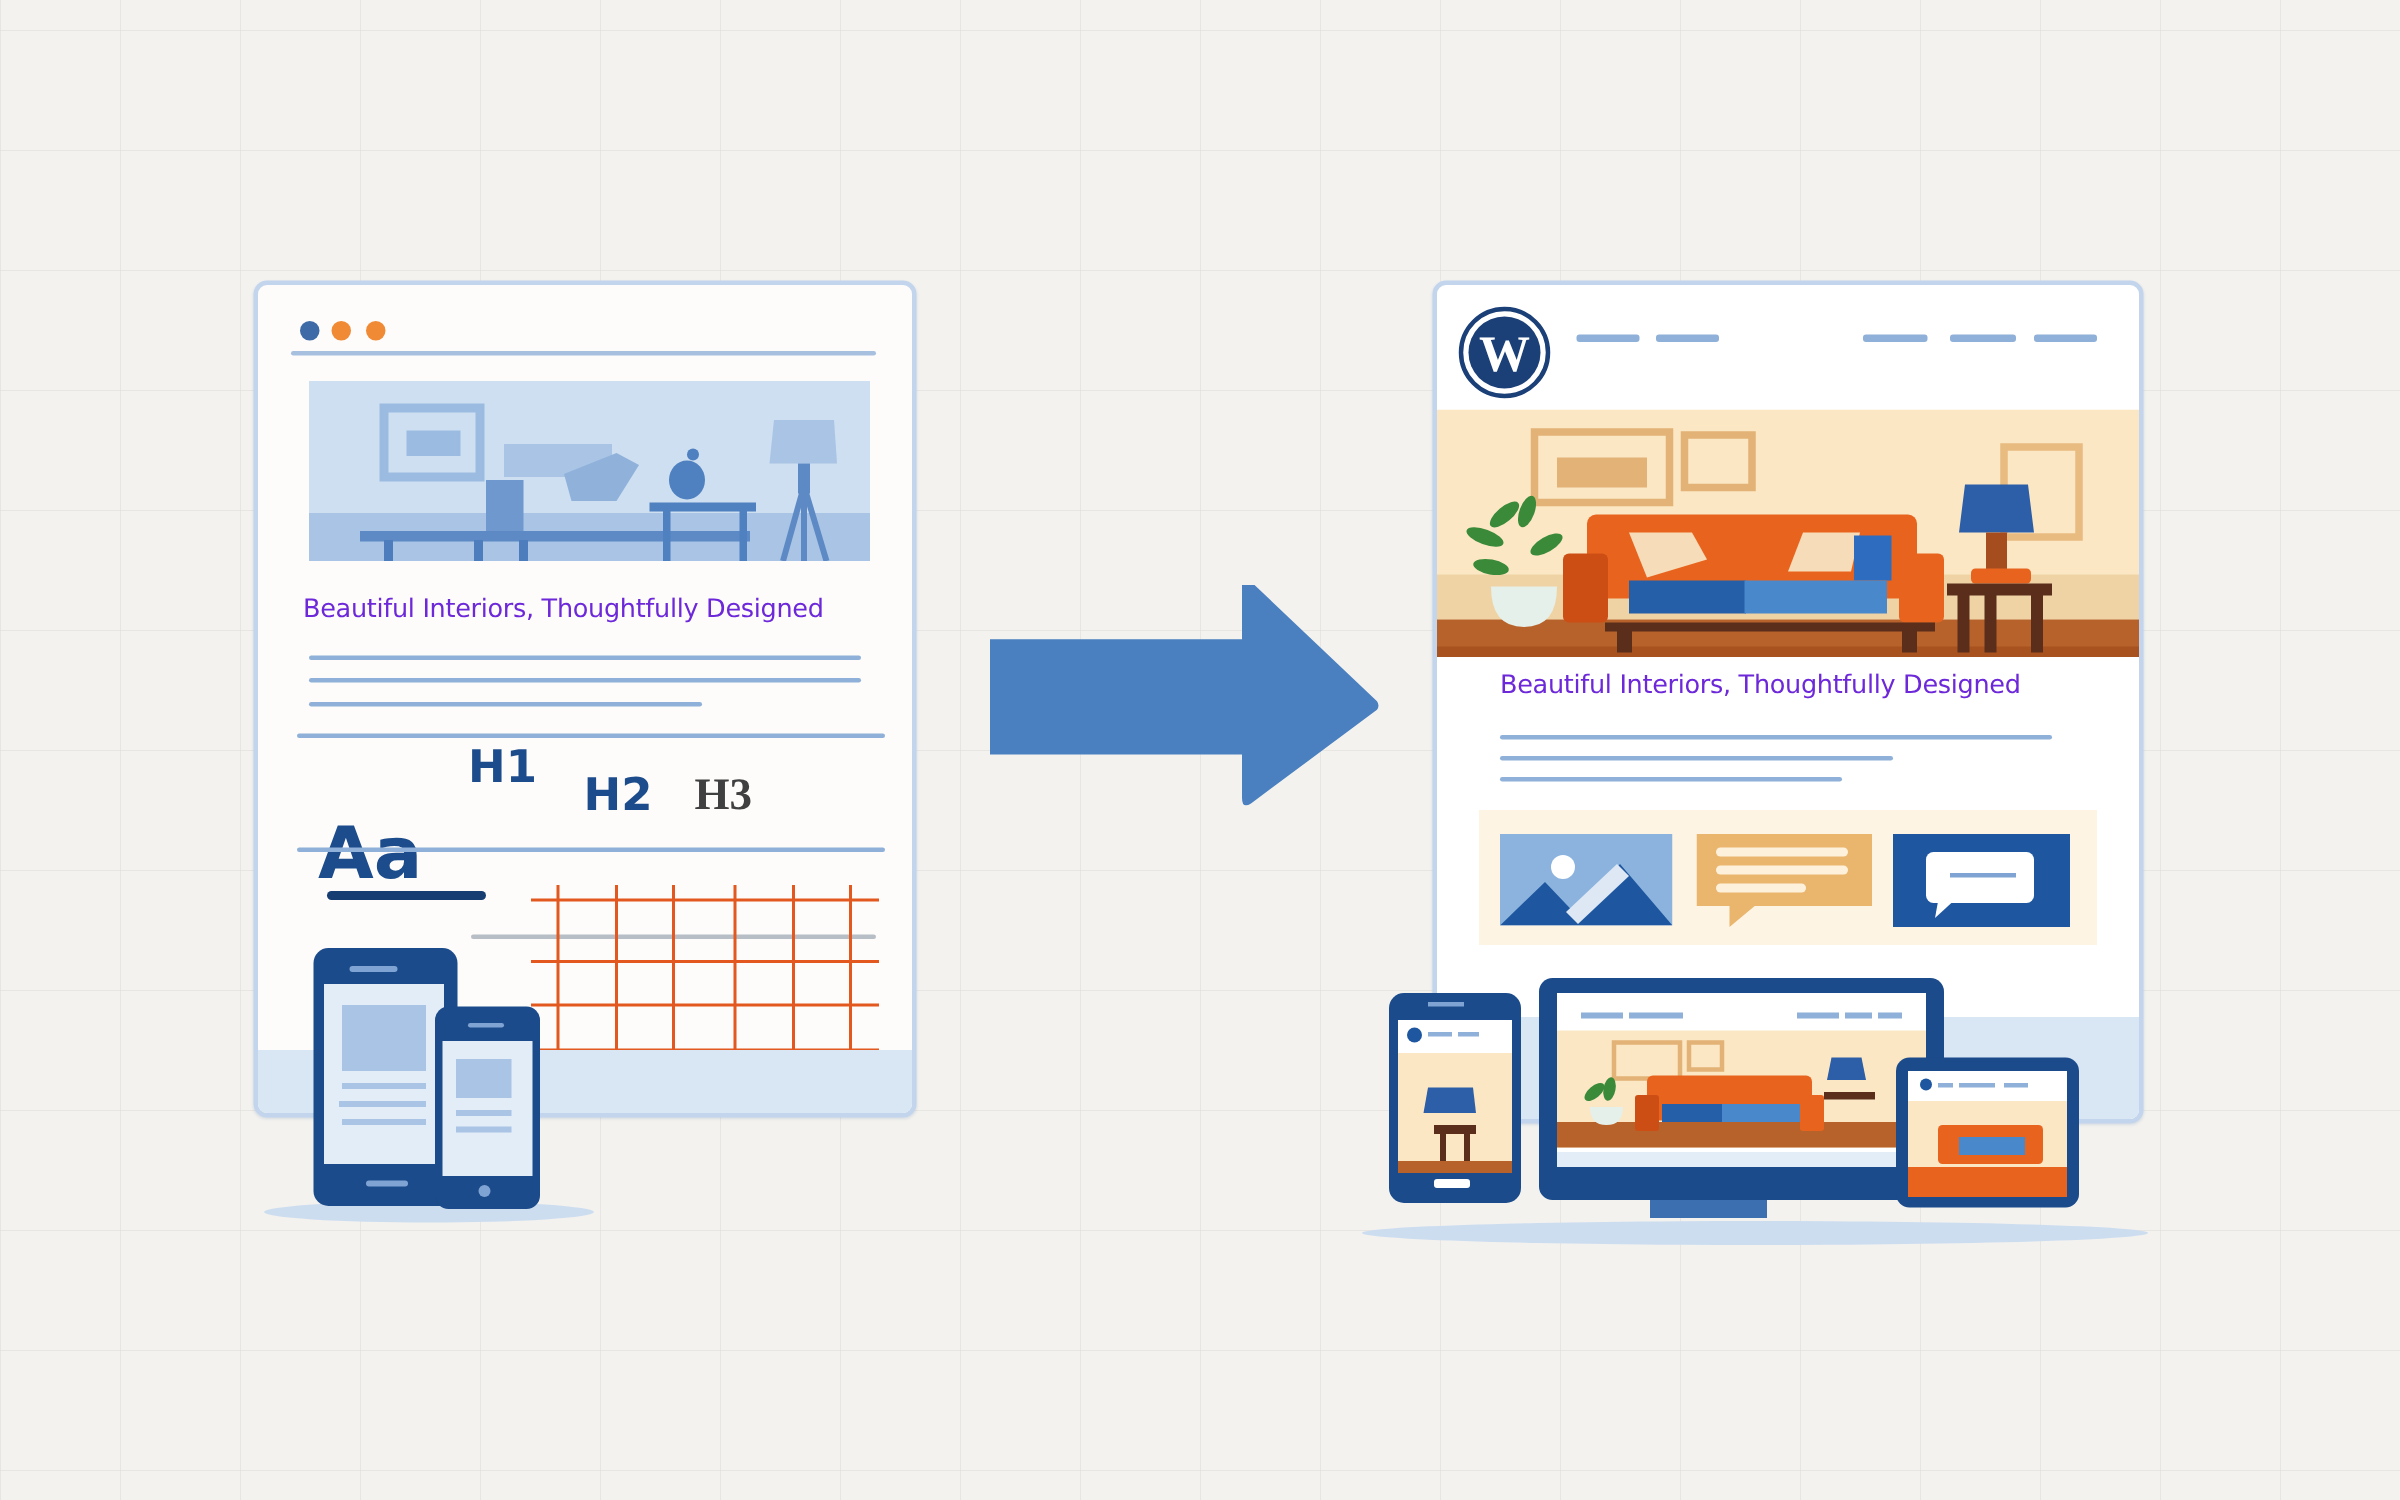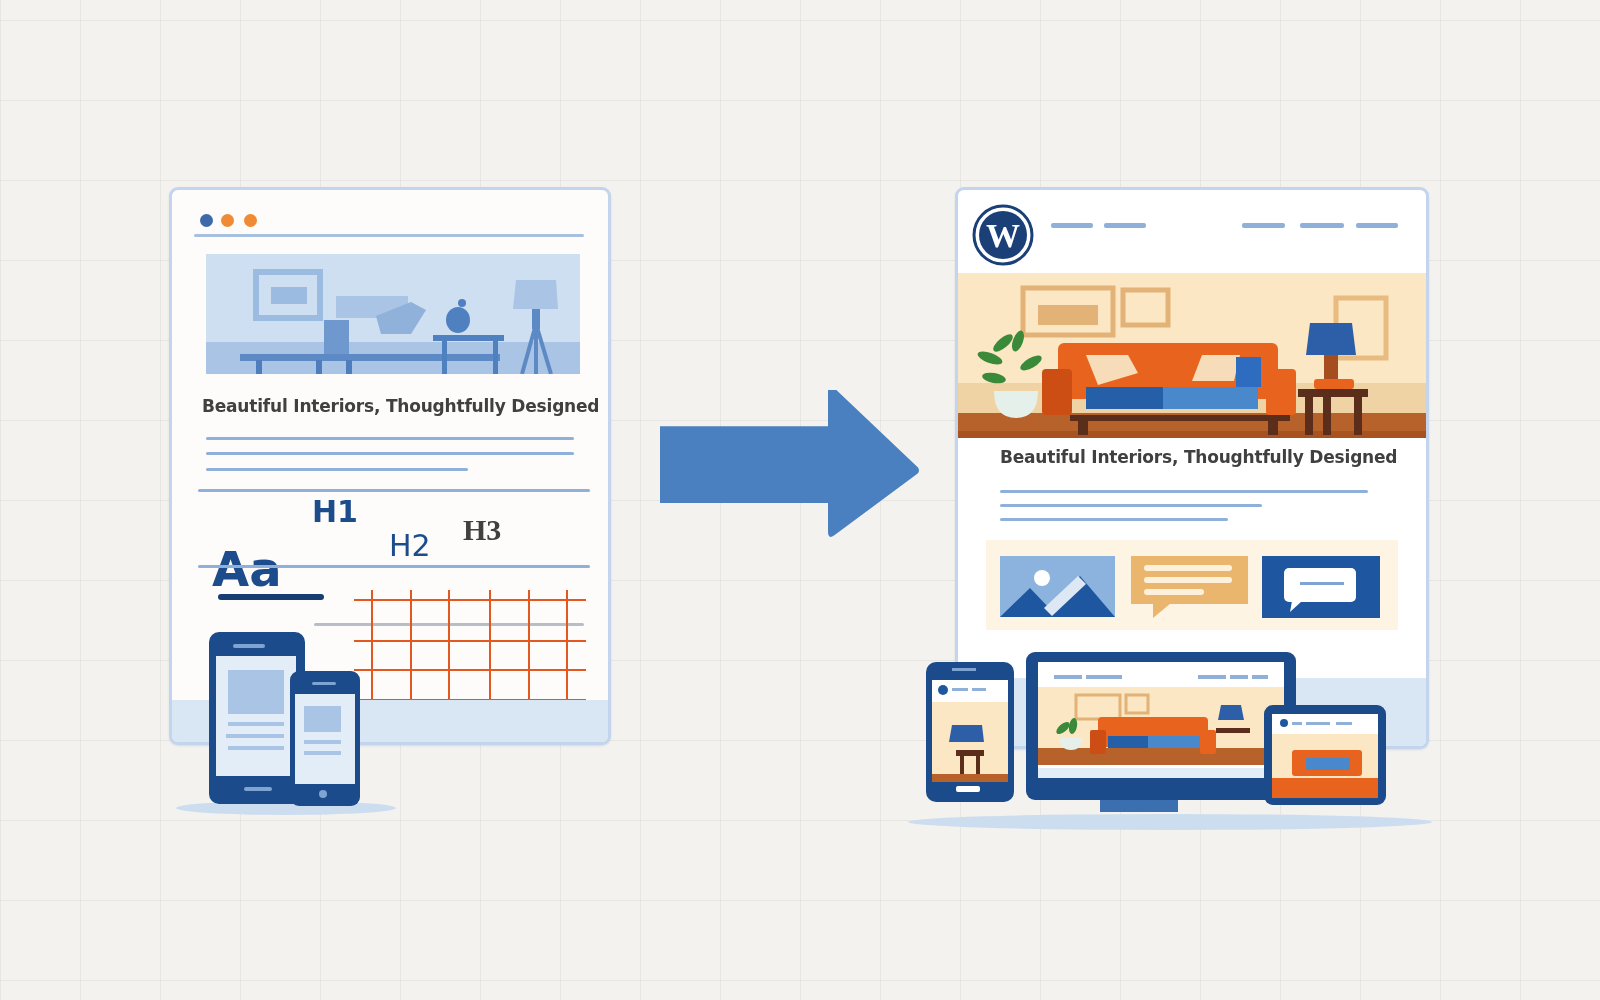--- a/index.html
+++ b/index.html
@@ -11,21 +11,21 @@
       linear-gradient(to bottom, rgba(220,220,215,0.55) 1px, transparent 1px);
     background-size:80px 80px;
     background-position:0 20px;
     font-family:"DejaVu Sans","Liberation Sans",sans-serif;
   }
   .abs{position:absolute;}
   .line{position:absolute;border-radius:2px;}
   
   #left-win{left:169px;top:187px;width:436px;height:552px;background:#fdfcfa;border:3px solid #c3d5ec;border-radius:9px;box-shadow:0 1px 2px rgba(60,100,160,0.15);overflow:hidden;}
   .dot{position:absolute;top:24px;width:13px;height:13px;border-radius:50%;}
-  .title-text{position:absolute;font-weight:bold;color:#404040;white-space:nowrap;letter-spacing:-0.2px;}
+  .title-text{position:absolute;font-weight:normal;color:#6d28d9;white-space:nowrap;letter-spacing:-0.2px;}
   
   #right-win{left:955px;top:187px;width:468px;height:556px;background:#ffffff;border:3px solid #c3d5ec;border-radius:9px;box-shadow:0 1px 2px rgba(60,100,160,0.15);overflow:hidden;}
   svg{display:block;}
 </style>
 </head>
 <body>
 
 <div id="left-win" class="abs">
   <span class="dot" style="left:28px;background:#3f6aa8;"></span>
   <span class="dot" style="left:49px;background:#f18a34;"></span>
@@ -60,21 +60,21 @@
 
   <div class="title-text" style="left:30px;top:206px;font-size:17px;">Beautiful Interiors, Thoughtfully Designed</div>
 
   <div class="line" style="left:34px;top:247px;width:368px;height:3px;background:#8fb0d8;"></div>
   <div class="line" style="left:34px;top:262px;width:368px;height:3px;background:#8fb0d8;"></div>
   <div class="line" style="left:34px;top:278px;width:262px;height:3px;background:#8fb0d8;"></div>
   <div class="line" style="left:26px;top:299px;width:392px;height:3px;background:#8fb0d8;"></div>
 
   <div class="abs" style="left:40px;top:306px;font-size:48px;font-weight:bold;color:#1d4c8c;margin-top:45px;">Aa</div>
   <div class="abs" style="left:140px;top:304px;font-size:30px;font-weight:bold;color:#1d4c8c;">H1</div>
-  <div class="abs" style="left:217px;top:338px;font-size:30px;font-weight:normal;color:#1d4c8c;">H2</div>
+  <div class="abs" style="left:217px;top:323px;font-size:30px;font-weight:bold;color:#1d4c8c;">H2</div>
   <div class="abs" style="left:291px;top:323px;font-size:30px;font-weight:bold;color:#404040;font-family:Liberation Serif, serif;">H3</div>
 
   <div class="line" style="left:26px;top:375px;width:392px;height:3px;background:#8fb0d8;"></div>
   <div class="line" style="left:46px;top:404px;width:106px;height:6px;background:#173e72;border-radius:3px;"></div>
   <div class="line" style="left:142px;top:433px;width:270px;height:3px;background:#b8bec6;"></div>
 
   <div class="abs" style="left:182px;top:400px;width:232px;height:125px;">
     <svg width="232" height="125" viewBox="0 0 232 125">
       <g stroke="#e2581f" stroke-width="2">
         <line x1="0" y1="10" x2="232" y2="10"></line>

